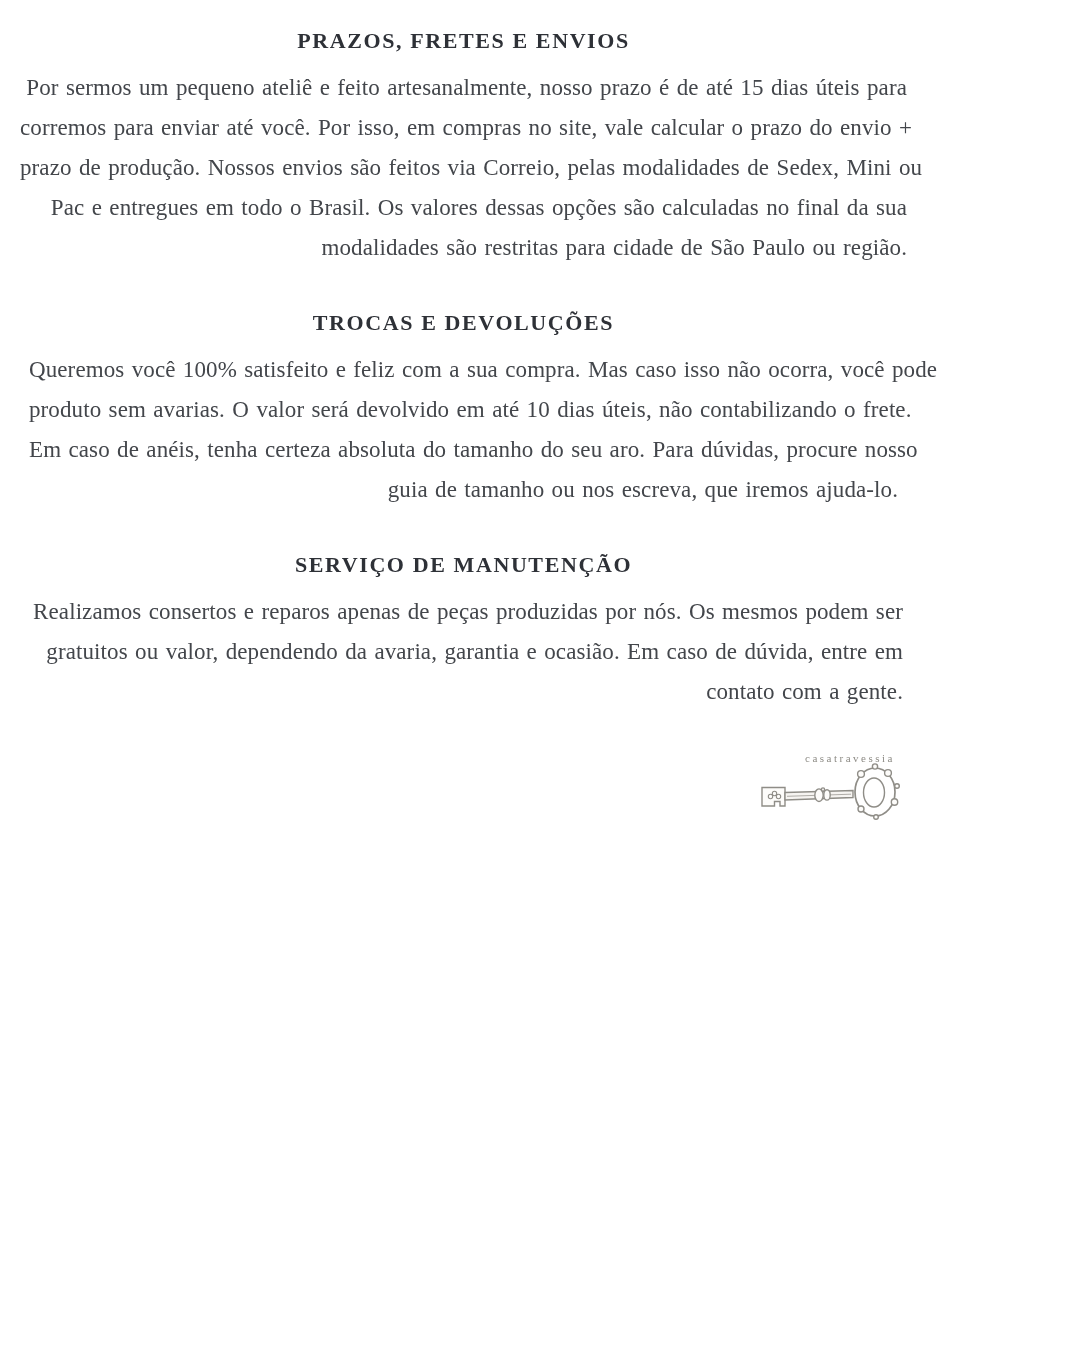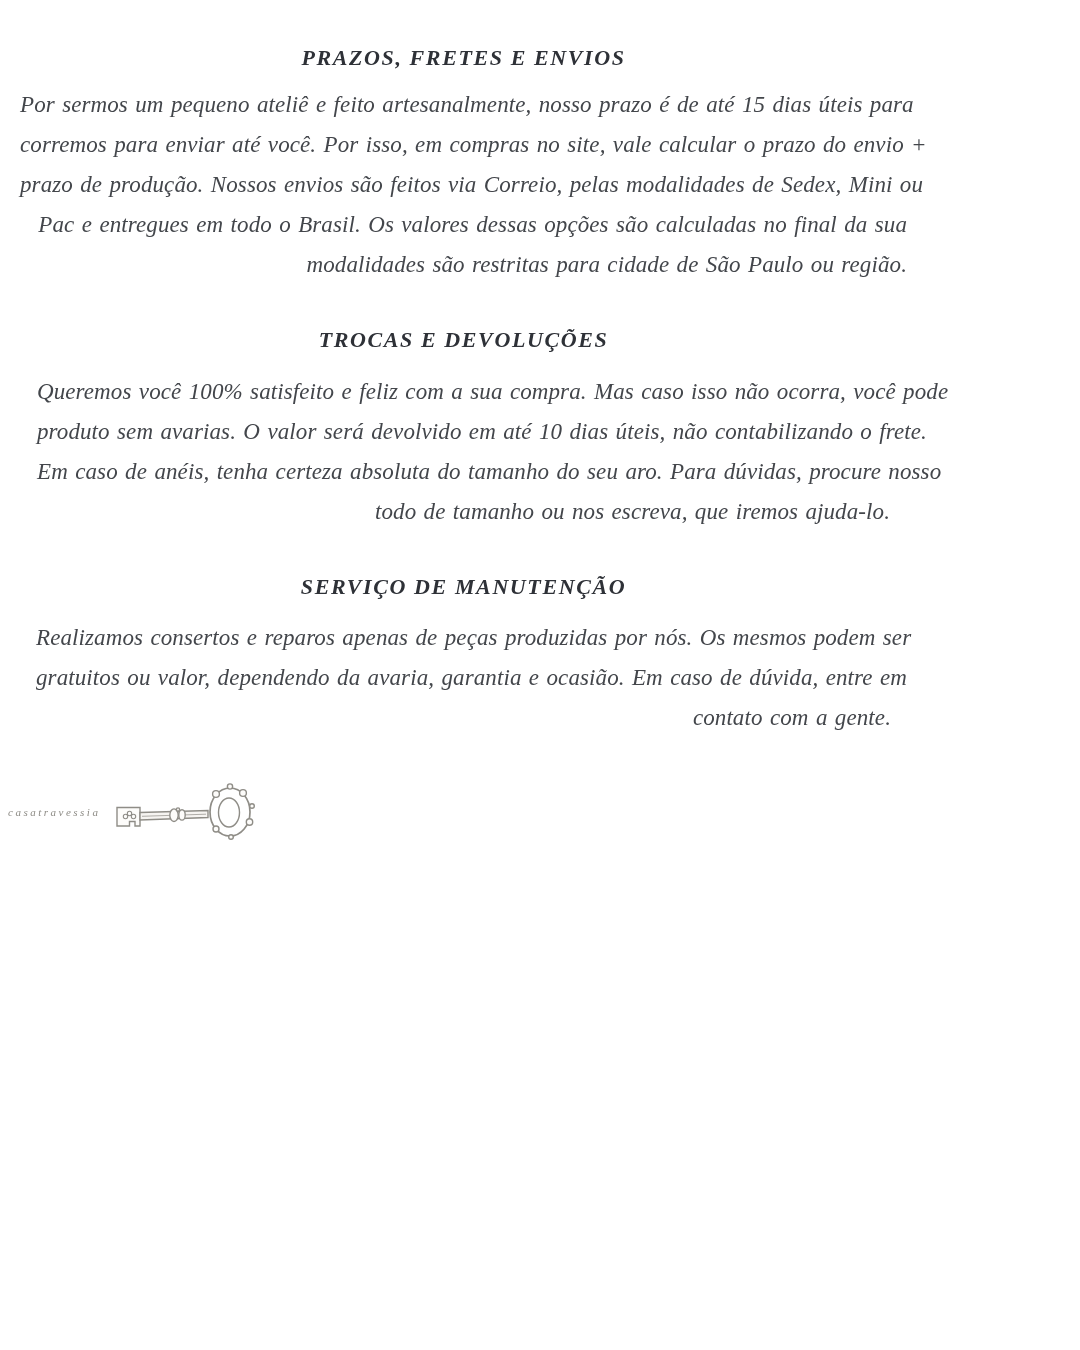--- a/index.html
+++ b/index.html
@@ -12,23 +12,22 @@
     width: 1080px;
     height: 1350px;
     position: relative;
     font-family: "Liberation Serif", serif;
     overflow: hidden;
   }
   .page {
     box-sizing: border-box;
     width: 927px;
     height: 1350px;
-    padding: 43px 20px 0;
+    padding: 26px 20px 0;
     background: #ffffff;
-    font-style: italic;
   }
   .policy-section { margin: 0 0 40px 0; }
   .section-title {
     margin: 0 0 12px 0;
     font-size: 22px;
     line-height: 30px;
     font-weight: 700;
     letter-spacing: 1.6px;
     text-align: center;
     color: #2e3137;
@@ -40,22 +39,22 @@
     line-height: 40px;
     font-weight: 400;
     letter-spacing: 0.1px;
     word-spacing: 1.5px;
     color: #43464b;
     white-space: nowrap;
   }
   .brand-logo {
     margin-top: 26px;
     display: flex;
-    flex-direction: row;
-    align-items: center;
+    flex-direction: column;
+    align-items: flex-end;
   }
   .logo-text {
     font-size: 11px;
     letter-spacing: 2.5px;
     color: #8d8b85;
     text-align: center;
     transform: translateX(-12px);
     margin-bottom: -6px;
     font-family: "Liberation Serif", serif;
   }
@@ -72,31 +71,31 @@
       <span class="body-line">Por sermos um pequeno ateliê e feito artesanalmente, nosso prazo é de até 15 dias úteis para</span>
       <span class="body-line">corremos para enviar até você. Por isso, em compras no site, vale calcular o prazo do envio +</span>
       <span class="body-line">prazo de produção. Nossos envios são feitos via Correio, pelas modalidades de Sedex, Mini ou</span>
       <span class="body-line">Pac e entregues em todo o Brasil. Os valores dessas opções são calculadas no final da sua</span>
       <span class="body-line">modalidades são restritas para cidade de São Paulo ou região.</span>
     </p>
   </section>
 
   <section class="policy-section">
     <h2 class="section-title">TROCAS E DEVOLUÇÕES</h2>
-    <p style="margin:17px">
+    <p style="margin:9px">
       <span class="body-line">Queremos você 100% satisfeito e feliz com a sua compra. Mas caso isso não ocorra, você pode</span>
       <span class="body-line">produto sem avarias. O valor será devolvido em até 10 dias úteis, não contabilizando o frete.</span>
       <span class="body-line">Em caso de anéis, tenha certeza absoluta do tamanho do seu aro. Para dúvidas, procure nosso</span>
-      <span class="body-line">todo de tamanho ou nos escreva, que iremos ajuda-lo.</span>
+      <span class="body-line">guia de tamanho ou nos escreva, que iremos ajuda-lo.</span>
     </p>
   </section>
 
   <section class="policy-section">
     <h2 class="section-title">SERVIÇO DE MANUTENÇÃO</h2>
-    <p style="margin:16px">
+    <p style="margin:4px">
       <span class="body-line">Realizamos consertos e reparos apenas de peças produzidas por nós. Os mesmos podem ser</span>
       <span class="body-line">gratuitos ou valor, dependendo da avaria, garantia e ocasião. Em caso de dúvida, entre em</span>
       <span class="body-line">contato com a gente.</span>
     </p>
   </section>
 
   <div class="brand-logo">
     <div class="logo-text">casatravessia</div>
     <svg class="key-svg" width="150" height="62" viewBox="0 0 150 62" fill="none" xmlns="http://www.w3.org/2000/svg">
       <g stroke="#8f8d87" stroke-width="1.4" fill="#fdfcfa">

